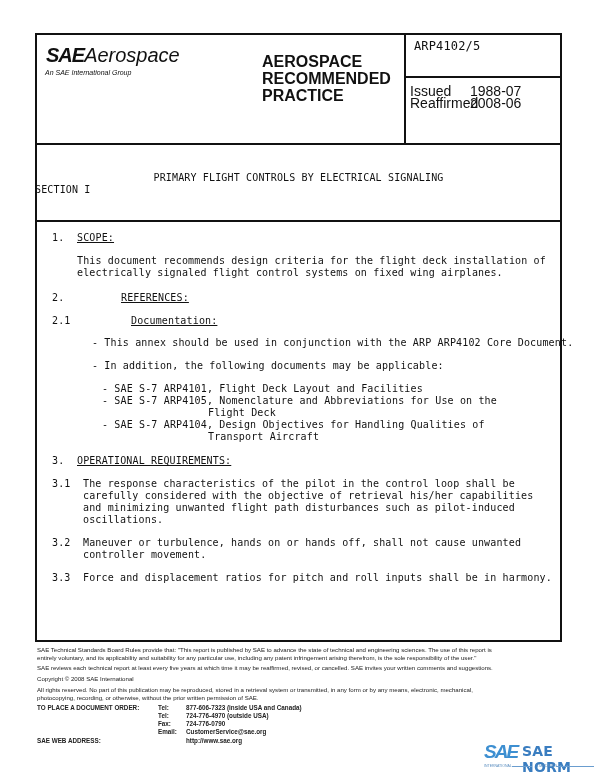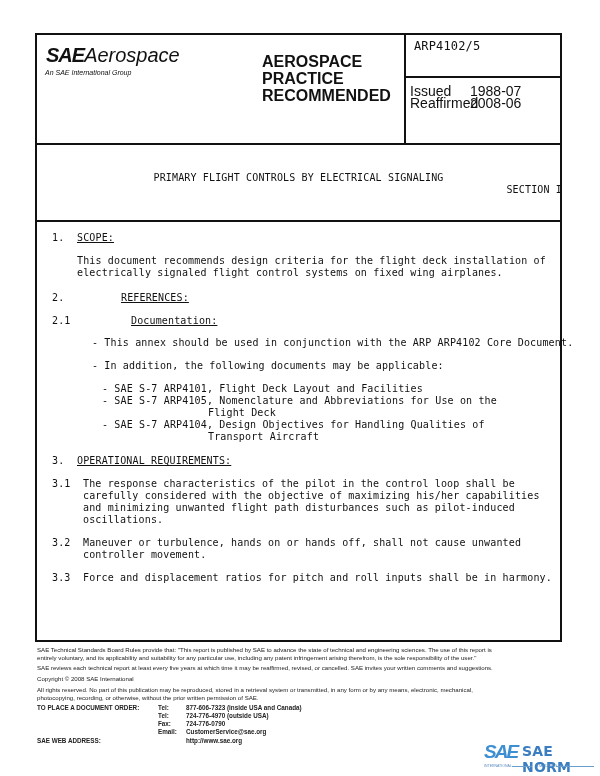--- a/index.html
+++ b/index.html
@@ -44,33 +44,33 @@
 <div id="title-box" class="frame"></div>
 <div id="main-box" class="frame"></div>
 
 <div class="abs" style="left:46px; top:44px;">
   <span class="logo-sae">SAE</span><span class="logo-aero">Aerospace</span>
 </div>
 <div class="abs logo-sub" style="left:45px; top:69px;">An SAE International Group</div>
 
 <div class="abs doc-type" style="left:262px; top:53px;">
   <div>AEROSPACE</div>
+  <div>RECOMMENDED</div>
   <div>PRACTICE</div>
-  <div>RECOMMENDED</div>
 </div>
 
 <div class="abs mono" style="left:414px; top:40px; font-size:12px;">ARP4102/5</div>
 
 <div class="abs sans-sm" style="left:410px; top:83px;">Issued</div>
 <div class="abs sans-sm" style="left:470px; top:83px;">1988-07</div>
 <div class="abs sans-sm" style="left:410px; top:95px;">Reaffirmed</div>
 <div class="abs sans-sm" style="left:470px; top:95px;">2008-06</div>
 
 <div class="abs mono" style="left:35px; width:527px; top:172px; text-align:center;">PRIMARY FLIGHT CONTROLS BY ELECTRICAL SIGNALING</div>
-<div class="abs mono" style="left:35px; width:527px; top:184px; text-align:right;">SECTION I</div>
+<div class="abs mono" style="left:35px; width:527px; top:184px; text-align:left;">SECTION I</div>
 
 <div class="abs mono" style="left:52px; top:232px;">1.</div>
 <div class="abs mono u" style="left:77px; top:232px;">SCOPE:</div>
 <div class="abs mono" style="left:77px; top:255px;">This document recommends design criteria for the flight deck installation of</div>
 <div class="abs mono" style="left:77px; top:267px;">electrically signaled flight control systems on fixed wing airplanes.</div>
 
 <div class="abs mono" style="left:52px; top:292px;">2.</div>
 <div class="abs mono u" style="left:77px; top:292px;padding-left:44px;">REFERENCES:</div>
 
 <div class="abs mono" style="left:52px; top:315px;">2.1</div>
@@ -83,21 +83,21 @@
 <div class="abs mono" style="left:102px; top:395px;">- SAE S-7 ARP4105, Nomenclature and Abbreviations for Use on the</div>
 <div class="abs mono" style="left:208px; top:407px;">Flight Deck</div>
 <div class="abs mono" style="left:102px; top:419px;">- SAE S-7 ARP4104, Design Objectives for Handling Qualities of</div>
 <div class="abs mono" style="left:208px; top:431px;">Transport Aircraft</div>
 
 <div class="abs mono" style="left:52px; top:455px;">3.</div>
 <div class="abs mono u" style="left:77px; top:455px;">OPERATIONAL REQUIREMENTS:</div>
 
 <div class="abs mono" style="left:52px; top:478px;">3.1</div>
 <div class="abs mono" style="left:83px; top:478px;">The response characteristics of the pilot in the control loop shall be</div>
-<div class="abs mono" style="left:83px; top:490px;">carefully considered with the objective of maximizing his/her capabilities</div>
+<div class="abs mono" style="left:83px; top:490px;">carefully considered with the objective of retrieval his/her capabilities</div>
 <div class="abs mono" style="left:83px; top:502px;">and minimizing unwanted flight path disturbances such as pilot-induced</div>
 <div class="abs mono" style="left:83px; top:514px;">oscillations.</div>
 
 <div class="abs mono" style="left:52px; top:537px;">3.2</div>
 <div class="abs mono" style="left:83px; top:537px;">Maneuver or turbulence, hands on or hands off, shall not cause unwanted</div>
 <div class="abs mono" style="left:83px; top:549px;">controller movement.</div>
 
 <div class="abs mono" style="left:52px; top:572px;">3.3</div>
 <div class="abs mono" style="left:83px; top:572px;">Force and displacement ratios for pitch and roll inputs shall be in harmony.</div>
 

